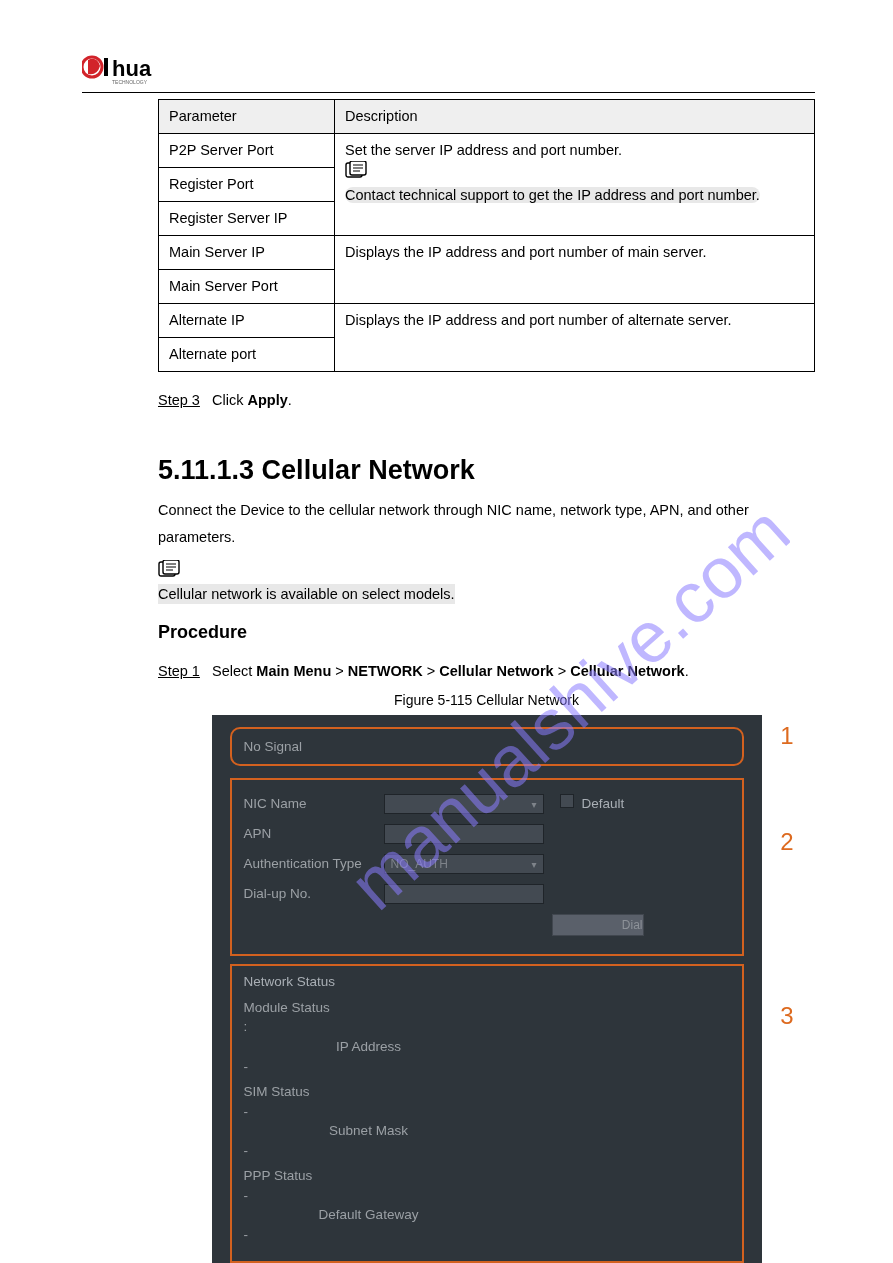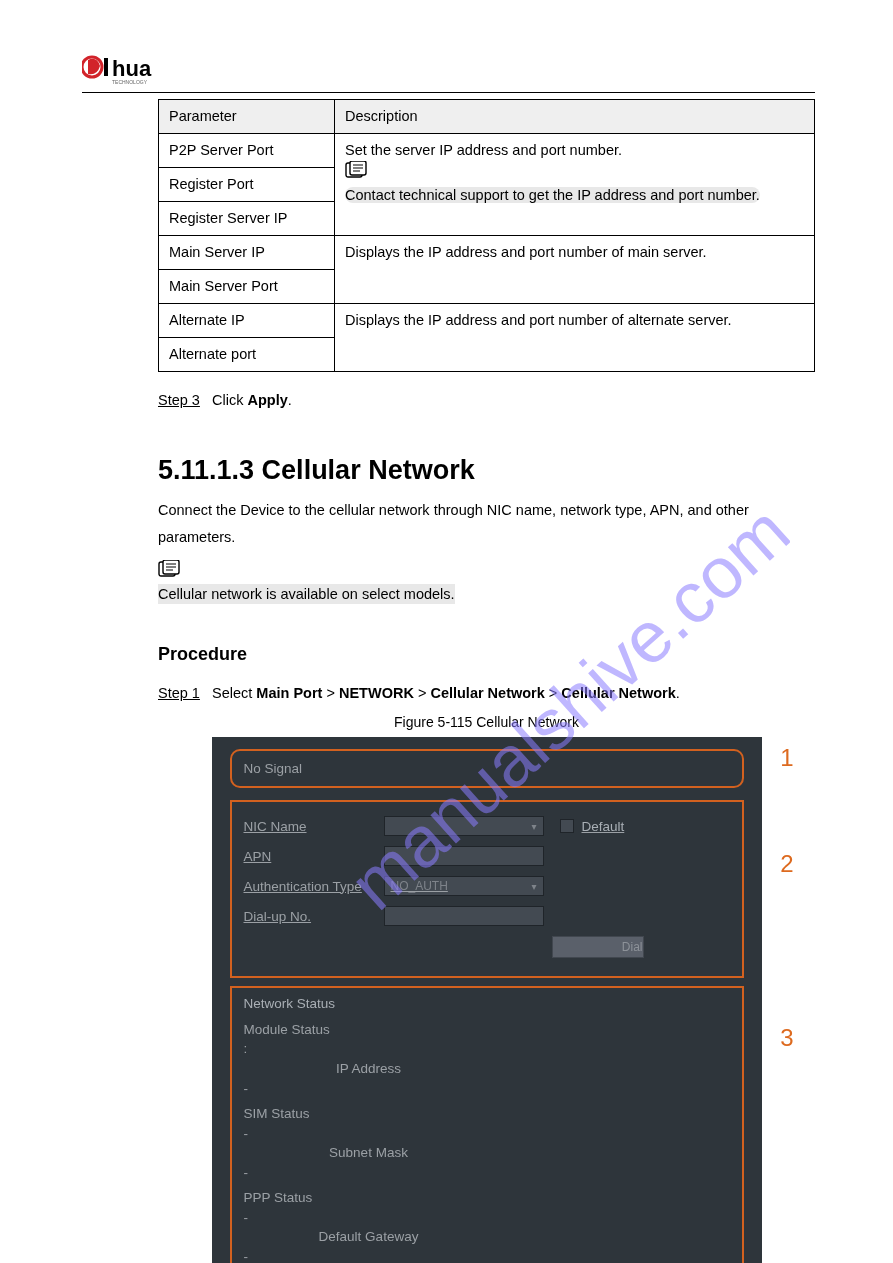--- a/index.html
+++ b/index.html
@@ -15,28 +15,28 @@
   td.desc { padding: 10px 12px 12px 12px; }
   .note-icon { display: inline-block; vertical-align: top; margin-bottom: 6px; }
   .note-icon svg { display: block; }
   .hl { background: #e8e8e8; display: inline; border-radius: 8px; }
   .step-lbl { text-decoration: underline; display: inline-block; margin-top: 10px; }
   .after-table { margin-top: 8px; }
   .sec-hdr { font-size: 27px; font-weight: bold; margin-top: 40px; margin-bottom: 10px; color: #000; }
   .sec-body p { margin-bottom: 6px; }
   .note-blk { margin-top: 12px; }
   .note-hl { background: #e8e8e8; padding: 2px 0; }
-  .proc-hdr { font-size: 18px; font-weight: bold; margin-top: 36px; margin-bottom: 6px; }
+  .proc-hdr { font-size: 18px; font-weight: bold; margin-top: 14px; margin-bottom: 6px; }
   .fig-cap { text-align: center; font-size: 14px; margin: 8px 0 4px 0; }
   .figwrap { display: flex; justify-content: center; }
   .fig { width: 550px; background: #2e353b; color: #9ba0a5; font-size: 13.5px; padding: 12px 18px 20px 18px; position: relative; }
   .box { border: 2px solid #d3611f; position: relative; }
   .sigbox { padding: 8px 12px; margin-bottom: 12px; border-radius: 10px; }
   .cfgbox { padding: 14px 12px 18px 12px; margin-bottom: 8px; }
-  .row { display: flex; align-items: center; margin-bottom: 10px; text-decoration: underline; }
+  .row { display: flex; align-items: flex-start; margin-bottom: 10px; }
   .lbl { width: 140px; }
   .sel, .inp { width: 160px; height: 20px; background: #434a52; border: 1px solid #1f2429; position: relative; color: #7e838a; font-size: 12px; padding-left: 6px; line-height: 18px; }
   .sel::after { content: '▾'; position: absolute; right: 6px; top: 1px; font-size: 10px; color: #7e838a; }
   .chk { width: 14px; height: 14px; background: #434a52; border: 1px solid #1f2429; display: inline-block; margin: 0 8px 0 16px; vertical-align: middle; }
   .en-lbl { color: #a9afb5; vertical-align: middle; }
   .dialbtn { width: 92px; height: 22px; background: #5a606a; color: #8d9299; border: 1px solid #41474f; text-align: right; font-size: 12px; line-height: 20px; margin-left: 308px; }
   .statbox { padding: 6px 12px 10px 12px; }
   .stat-ttl { color: #a9afb5; margin-bottom: 6px; }
   .stat-row { display: flex; margin-bottom: 6px; flex-direction: column; }
   .stat-l { width: 128px; }
@@ -131,21 +131,21 @@
               <line x1="8" y1="10" x2="15" y2="10" stroke="#000"></line>
             </svg>
         </span><br>
         <span class="note-hl">Cellular network is available on select models.</span>
       </div>
     </div>
 
     <div class="proc-hdr">Procedure</div>
     <div>
       <span class="step-lbl">Step 1</span>
-      &nbsp;&nbsp;<span>Select </span><b>Main Port</b><span> &gt; </span><b>NETWORK</b><span> &gt; </span><b>Cellular Network</b><span> &gt; </span><b>Cellular Network</b><span>.</span>
+      &nbsp;&nbsp;<span>Select </span><b>Main Menu</b><span> &gt; </span><b>NETWORK</b><span> &gt; </span><b>Cellular Network</b><span> &gt; </span><b>Cellular Network</b><span>.</span>
     </div>
 
     <div class="fig-cap">Figure 5-115 Cellular Network</div>
     <div class="figwrap">
       <div class="fig">
         <span class="numlbl n1">1</span>
         <span class="numlbl n2">2</span>
         <span class="numlbl n3">3</span>
 
         <div class="box sigbox">

